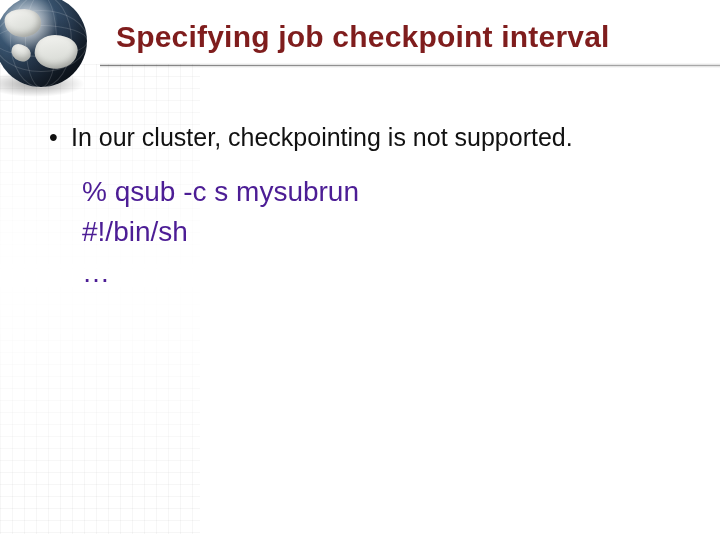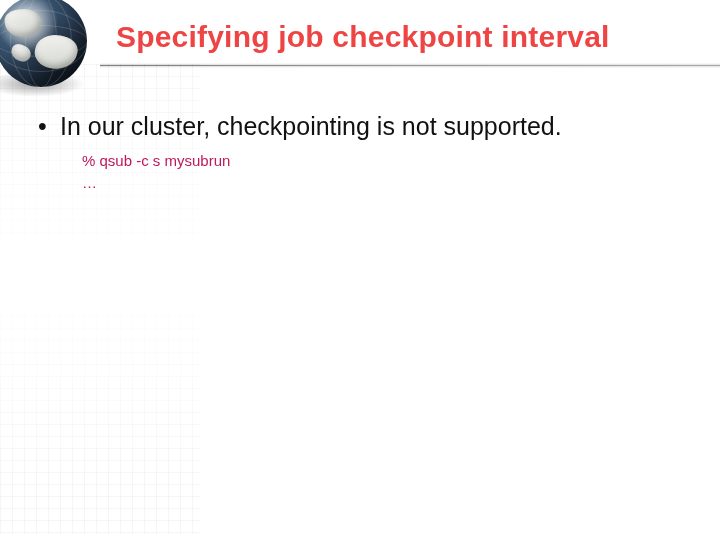--- a/index.html
+++ b/index.html
@@ -87,21 +87,21 @@
   }
 
   
   .title {
     position: absolute;
     top: 20px;
     left: 116px;
     right: 34px;
     font-size: 30px;
     font-weight: bold;
-    color: #ef4444;
+    color: #7f1d1d;
     letter-spacing: 0.2px;
   }
   .title-rule {
     position: absolute;
     top: 63px;
     left: 100px;
     right: 0;
     height: 5px;
     background: linear-gradient(to bottom,
         rgba(0,0,0,0) 0%,
@@ -122,44 +122,44 @@
     position: absolute;
     top: 104px;
     left: 28px;
     right: 40px;
     font-size: 25px;
     color: #111;
     line-height: 1.35;
   }
   ul.level1 {
     list-style: none;
-    margin: 6px;
+    margin: 17px;
     padding: 0;
   }
   ul.level1 > li {
     position: relative;
     padding-left: 26px;
     margin-bottom: 2px;
   }
   ul.level1 > li::before {
     content: "•";
     position: absolute;
     left: 4px;
     top: 0;
     font-size: 25px;
     line-height: 1.35;
     color: #111;
   }
 
   .code-block {
     margin-top: 6px;
     margin-left: 54px;
-    font-size: 15px;
+    font-size: 28px;
     line-height: 1.45;
-    color: #be185d;
+    color: #4c1d95;
   }
   .code-block div { white-space: pre; }
 
 </style>
 </head>
 <body>
 
 <div class="side-grid side-grid2"></div>
 
 <div class="globe-wrap">
@@ -179,15 +179,16 @@
 <div class="title-rule"></div>
 
 <div class="body">
   <ul class="level1">
     <li>
       <span>In our cluster, checkpointing is not supported.</span>
     </li>
   </ul>
   <div class="code-block">
     <div>% qsub -c s mysubrun</div>
+    <div>#!/bin/sh</div>
     <div>…</div>
   </div>
 </div>
 
 </body></html>

